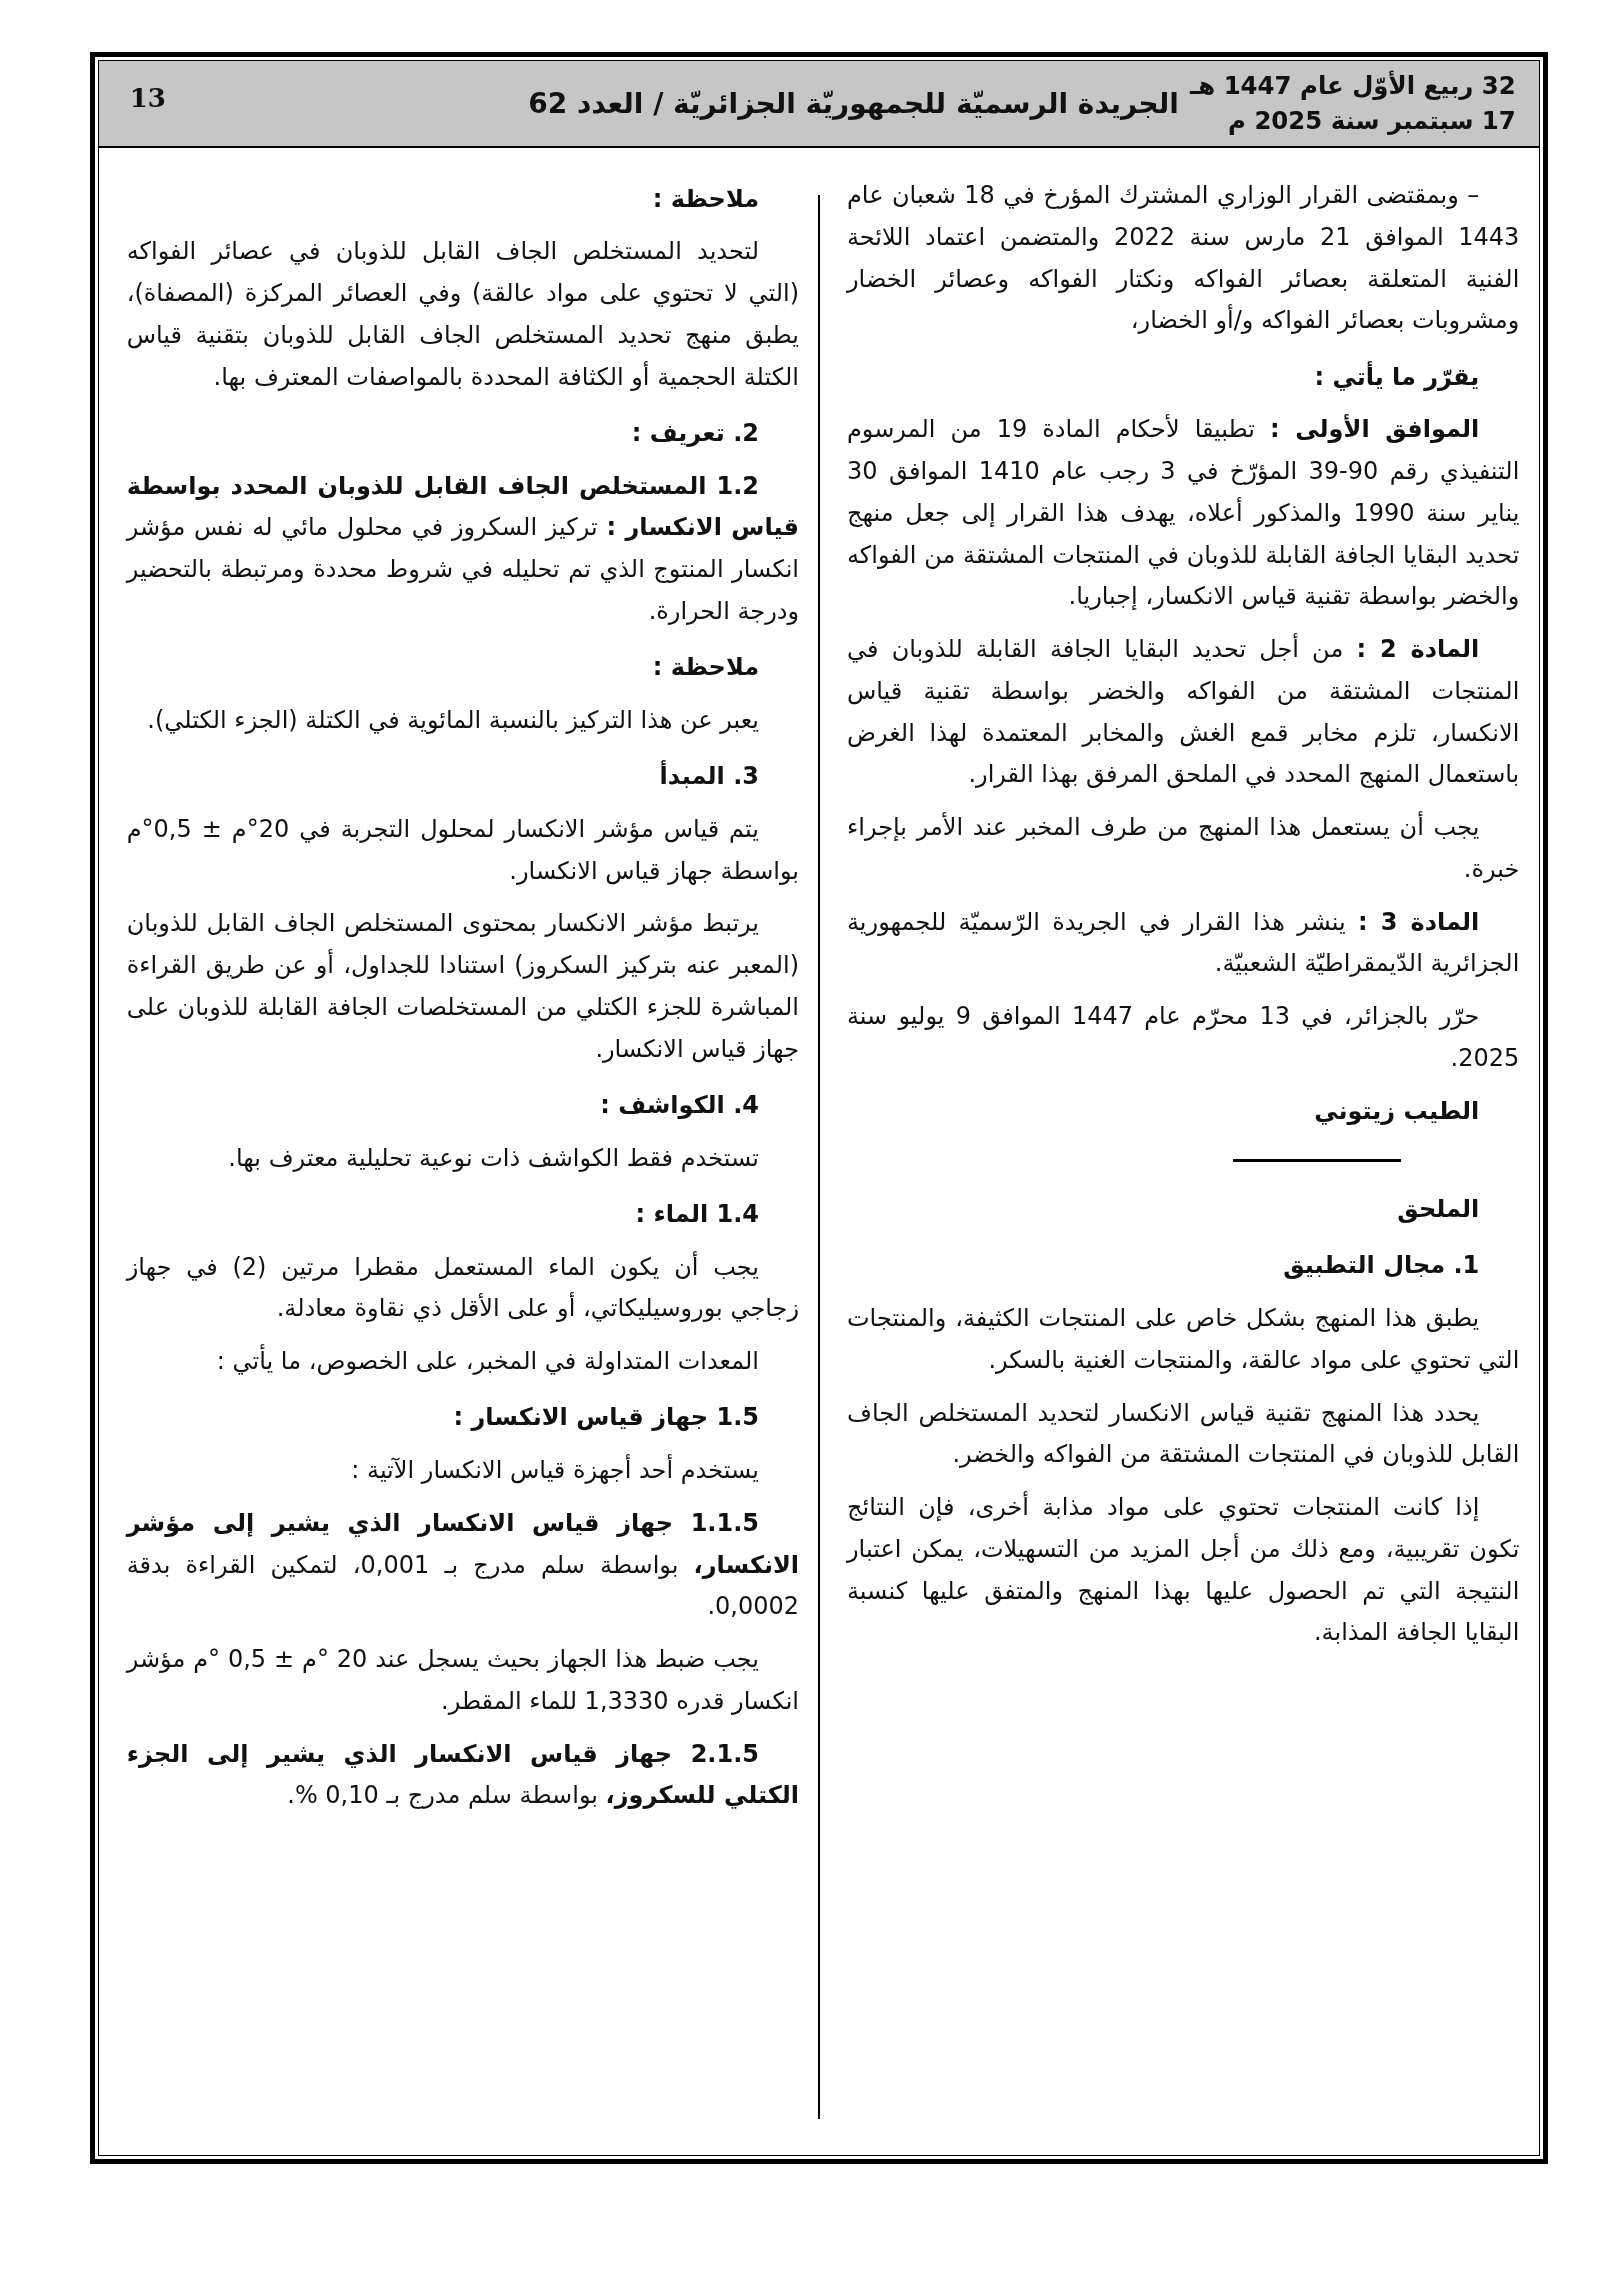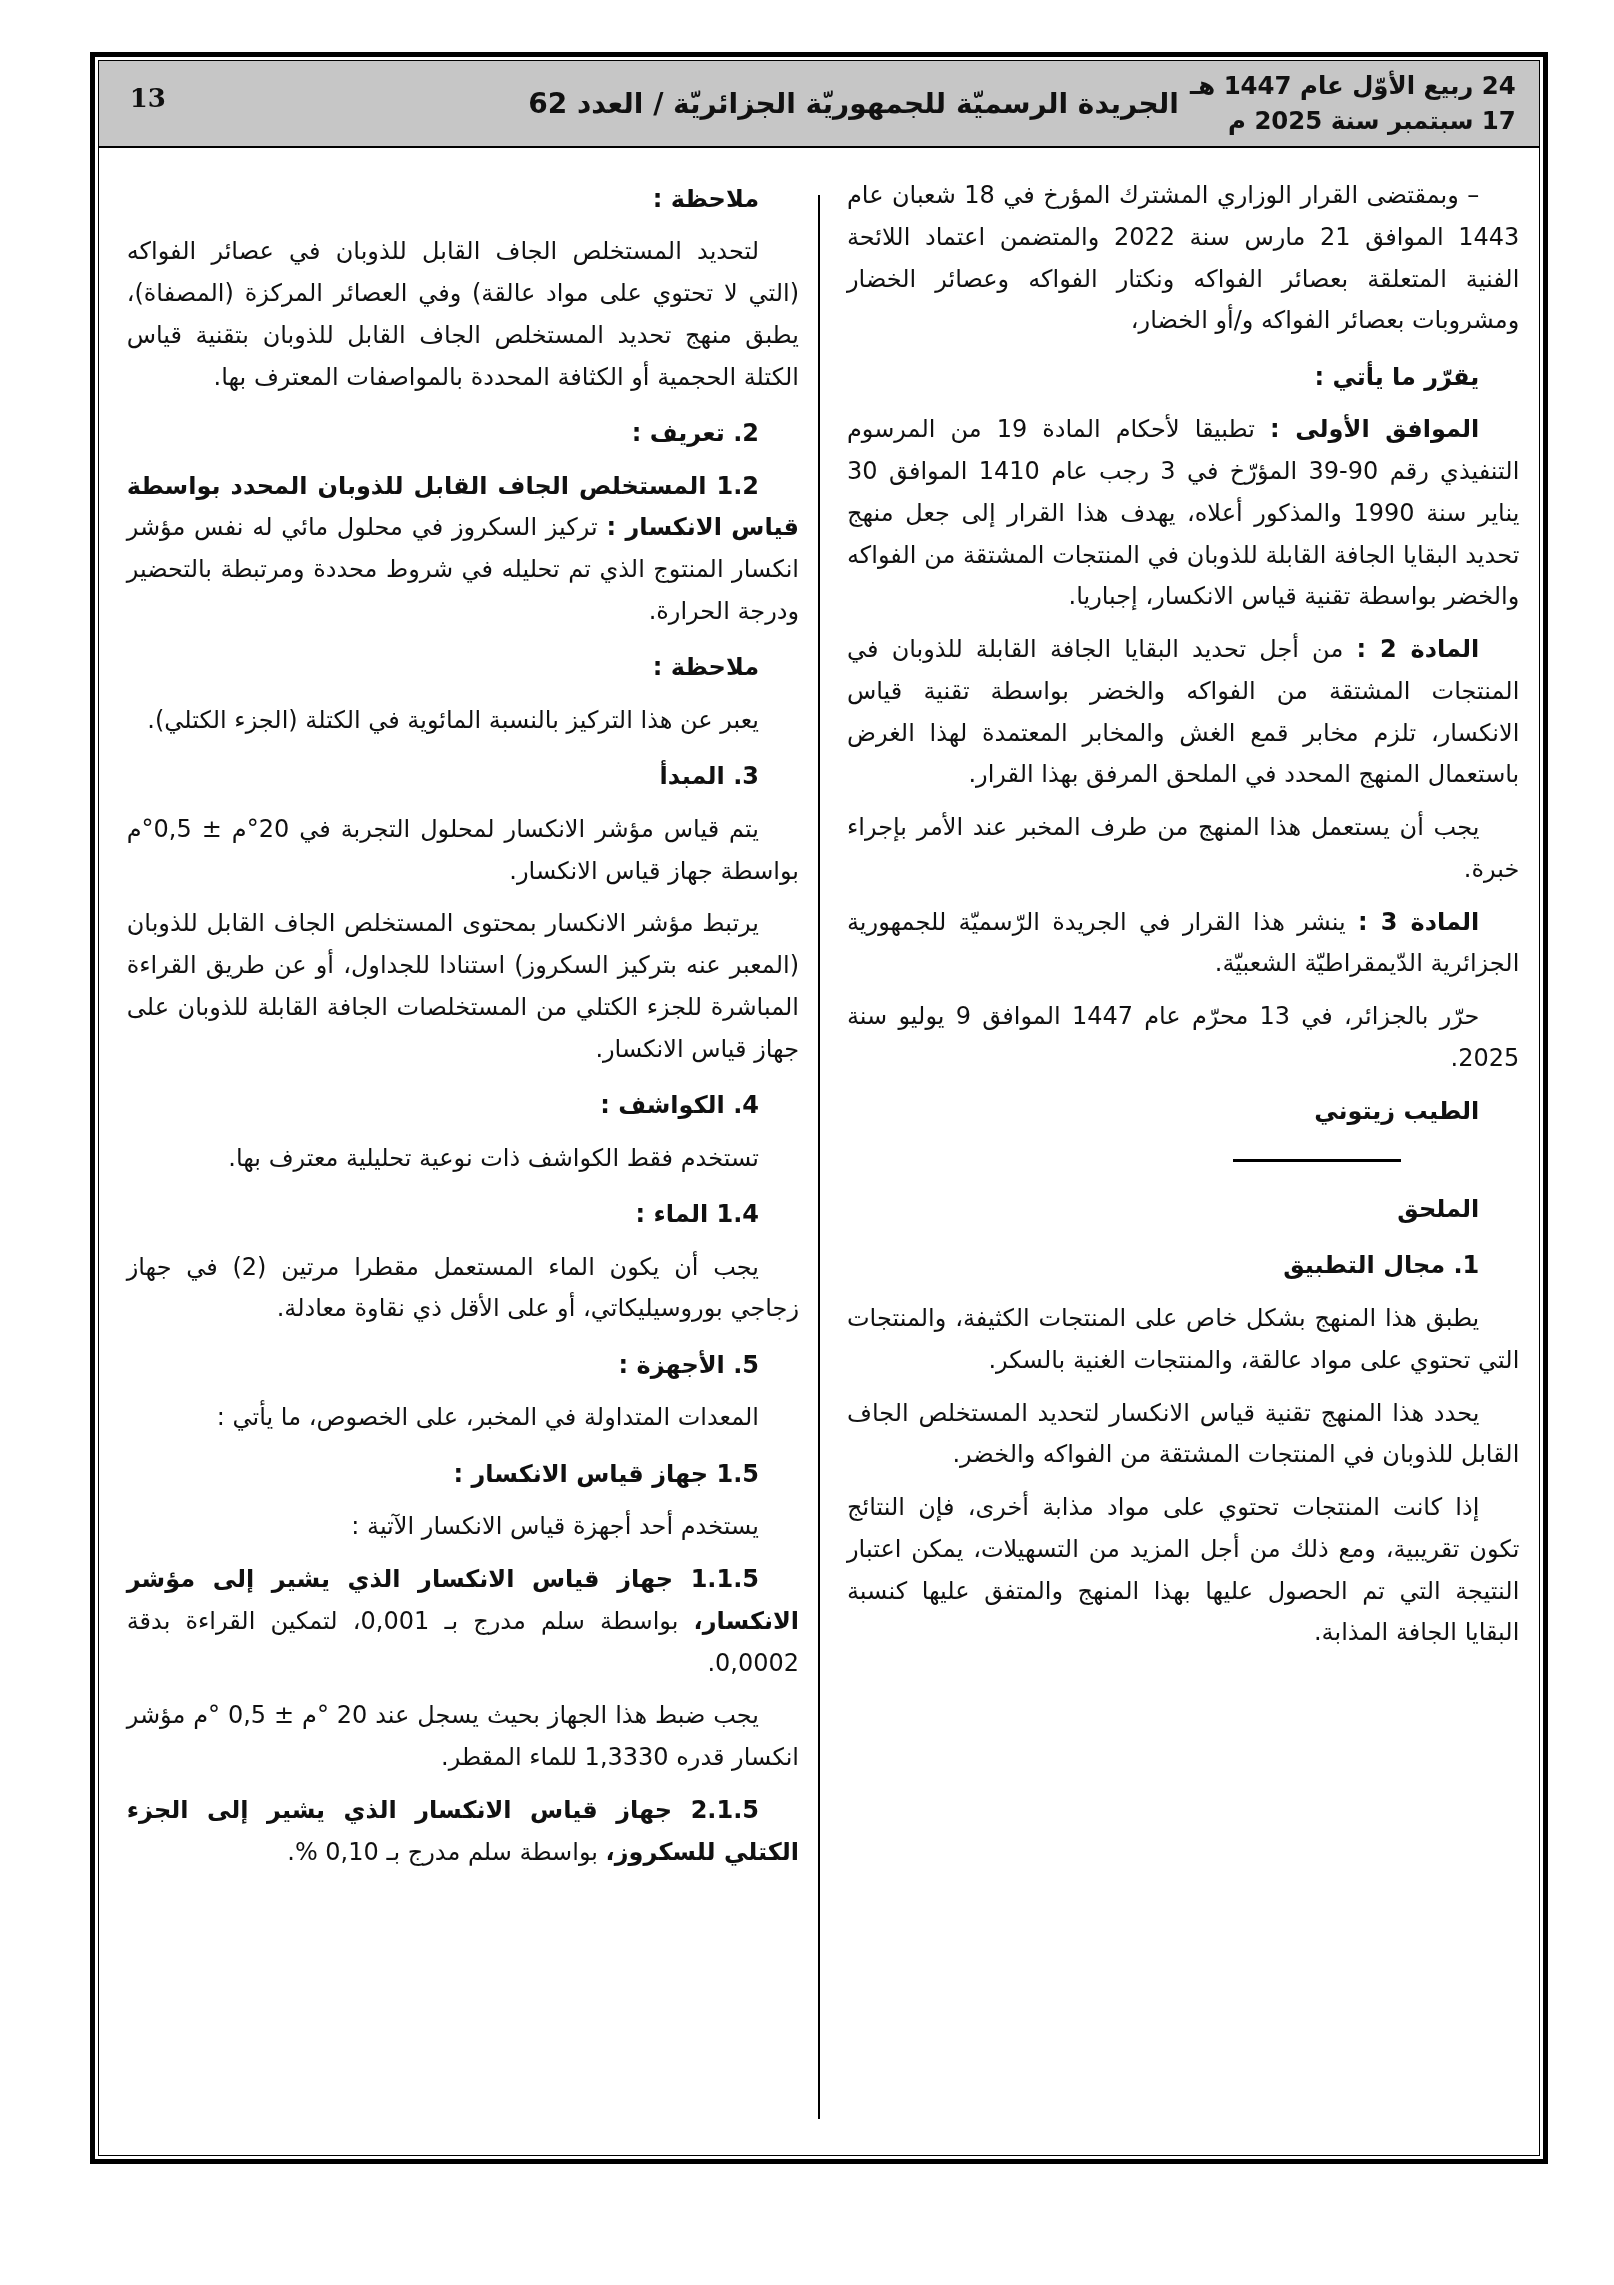--- a/index.html
+++ b/index.html
@@ -70,21 +70,21 @@
   }
 </style>
 </head>
 <body>
 
 <div class="frame">
   <div class="frame-inner">
 
     <div class="header-bar">
       <div class="hdr-dates">
-        <div>24 ربيع الأوّل عام 1447 هـ</div>
+        <div>32 ربيع الأوّل عام 1447 هـ</div>
         <div>17 سبتمبر سنة 2025 م</div>
       </div>
       <div class="hdr-title">الجريدة الرسميّة للجمهوريّة الجزائريّة / العدد 62</div>
       <div class="hdr-page">13</div>
     </div>
 
     <div class="content">
       <div class="col-divider"></div>
 
       <div class="col">
@@ -111,21 +111,20 @@
         <p><b class="lead">1.2 المستخلص الجاف القابل للذوبان المحدد بواسطة قياس الانكسار :</b><span> تركيز السكروز في محلول مائي له نفس مؤشر انكسار المنتوج الذي تم تحليله في شروط محددة ومرتبطة بالتحضير ودرجة الحرارة.</span></p>
         <div class="h">ملاحظة :</div>
         <p>يعبر عن هذا التركيز بالنسبة المائوية في الكتلة (الجزء الكتلي).</p>
         <div class="h">3. المبدأ</div>
         <p>يتم قياس مؤشر الانكسار لمحلول التجربة في 20°م ± 0,5°م بواسطة جهاز قياس الانكسار.</p>
         <p>يرتبط مؤشر الانكسار بمحتوى المستخلص الجاف القابل للذوبان (المعبر عنه بتركيز السكروز) استنادا للجداول، أو عن طريق القراءة المباشرة للجزء الكتلي من المستخلصات الجافة القابلة للذوبان على جهاز قياس الانكسار.</p>
         <div class="h">4. الكواشف :</div>
         <p>تستخدم فقط الكواشف ذات نوعية تحليلية معترف بها.</p>
         <div class="h">1.4 الماء :</div>
         <p>يجب أن يكون الماء المستعمل مقطرا مرتين (2) في جهاز زجاجي بوروسيليكاتي، أو على الأقل ذي نقاوة معادلة.</p>
-        <div class="h">5. الأجهزة :</div>
         <p>المعدات المتداولة في المخبر، على الخصوص، ما يأتي :</p>
         <div class="h">1.5 جهاز قياس الانكسار :</div>
         <p>يستخدم أحد أجهزة قياس الانكسار الآتية :</p>
         <p><b class="lead">1.1.5 جهاز قياس الانكسار الذي يشير إلى مؤشر الانكسار،</b><span> بواسطة سلم مدرج بـ 0,001، لتمكين القراءة بدقة 0,0002.</span></p>
         <p>يجب ضبط هذا الجهاز بحيث يسجل عند 20 °م ± 0,5 °م مؤشر انكسار قدره 1,3330 للماء المقطر.</p>
         <p><b class="lead">2.1.5 جهاز قياس الانكسار الذي يشير إلى الجزء الكتلي للسكروز،</b><span> بواسطة سلم مدرج بـ 0,10 %.</span></p>
       </div>
     </div>
 
   </div>

